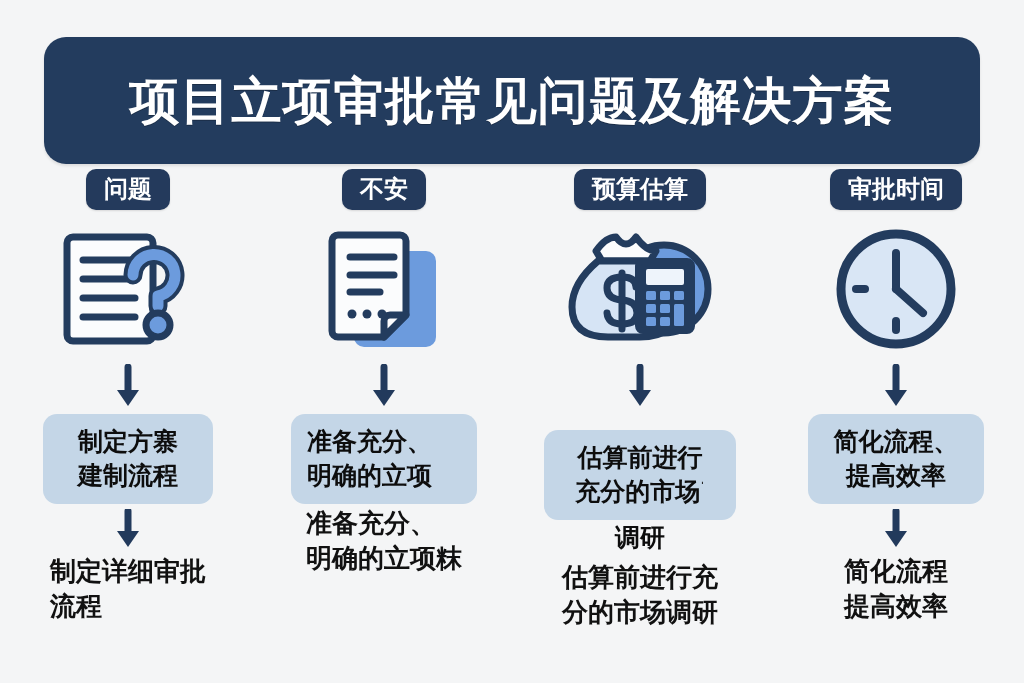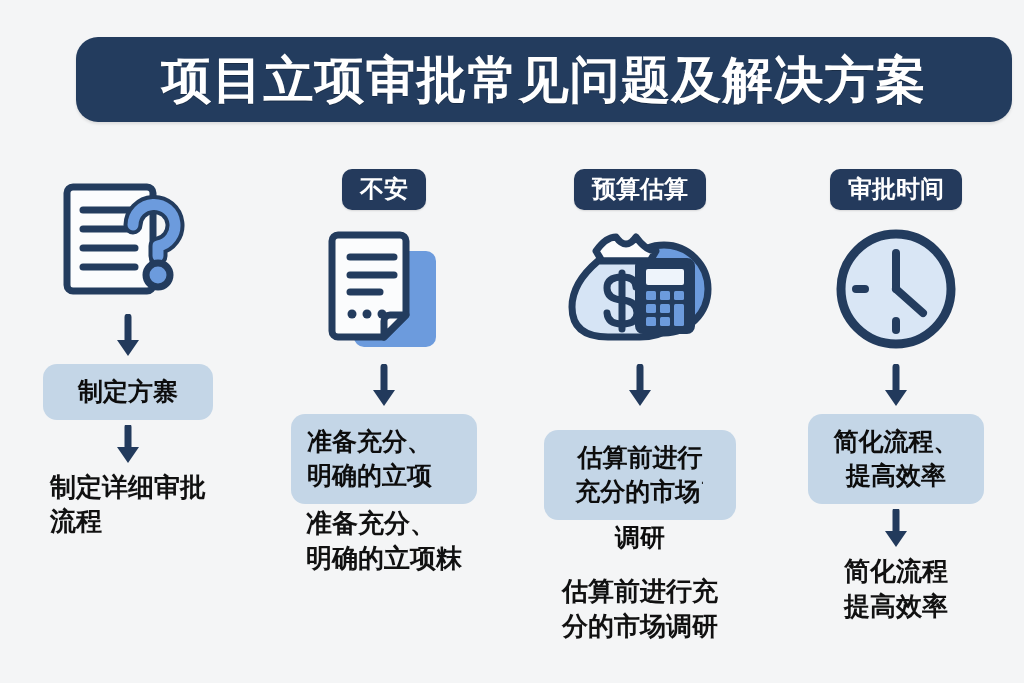--- a/index.html
+++ b/index.html
@@ -22,28 +22,27 @@
     height: 683px;
     background: #f4f5f6;
   }
 
   
   .title-bar {
     position: absolute;
     left: 44px;
     top: 37px;
     width: 936px;
-    height: 85px;
+    height: 127px;
     background: #233c5e;
     border-radius: 22px;
     display: flex;
     align-items: center;
     justify-content: center;
     box-shadow: 0 2px 3px rgba(0,0,0,0.10);
-    margin-left: 32px;
   }
   .title-text {
     color: #ffffff;
     font-size: 50px;
     font-weight: bold;
     letter-spacing: 1px;
     line-height: 1;
     white-space: nowrap;
     text-shadow: 0 1px 0 rgba(0,0,0,0.25);
   }
@@ -138,37 +137,38 @@
   
   .outcome {
     font-size: 26px;
     font-weight: bold;
     color: #111111;
     line-height: 1.32;
     white-space: pre-line;
   }
   .outcome-c1 { margin-top: 2px; }
   .outcome-c2 { margin-top: 2px; }
-  .outcome-c3 { margin-top: 16px; }
+  .outcome-c3 { margin-top: 2px; }
   .outcome-c4 { margin-top: 2px; }
 
   .spacer-c3 { height: 38px; }
 </style>
 </head>
 <body>
 
 <div id="infographic">
 
   <div class="title-bar">
     <div class="title-text">项目立项审批常见问题及解决方案</div>
   </div>
 
   <div class="columns">
 
     <div class="column">
+      <div class="badge">问题</div>
 
       <div class="icon-wrap">
         <svg width="138" height="124" viewBox="0 0 138 124">
 
           <path d="M14 10 h74 a6 6 0 0 1 6 6 v92 a6 6 0 0 1 -6 6 h-74 a6 6 0 0 1 -6 -6 v-92 a6 6 0 0 1 6 -6 z" fill="#fbfcfd" stroke="#233c5e" stroke-width="7" stroke-linejoin="round"></path>
 
           <g stroke="#233c5e" stroke-width="7" stroke-linecap="round">
             <line x1="24" y1="33" x2="76" y2="33"></line>
             <line x1="24" y1="52" x2="76" y2="52"></line>
             <line x1="24" y1="71" x2="76" y2="71"></line>
@@ -183,20 +183,21 @@
 
       <div class="arrow arrow-1">
         <svg width="30" height="46" viewBox="0 0 30 46">
           <line x1="15" y1="3" x2="15" y2="28" stroke="#223a5c" stroke-width="7" stroke-linecap="round"></line>
           <path d="M4 26 L15 42 L26 26 Z" fill="#223a5c"></path>
         </svg>
       </div>
 
       <div class="solution-box center box-c1">
         <div>制定方寨</div>
+        <div>建制流程</div>
       </div>
 
       <div class="arrow arrow-2">
         <svg width="30" height="42" viewBox="0 0 30 42">
           <line x1="15" y1="2" x2="15" y2="24" stroke="#223a5c" stroke-width="7" stroke-linecap="round"></line>
           <path d="M4 22 L15 38 L26 22 Z" fill="#223a5c"></path>
         </svg>
       </div>
 
       <div class="outcome outcome-c1">制定详细审批

